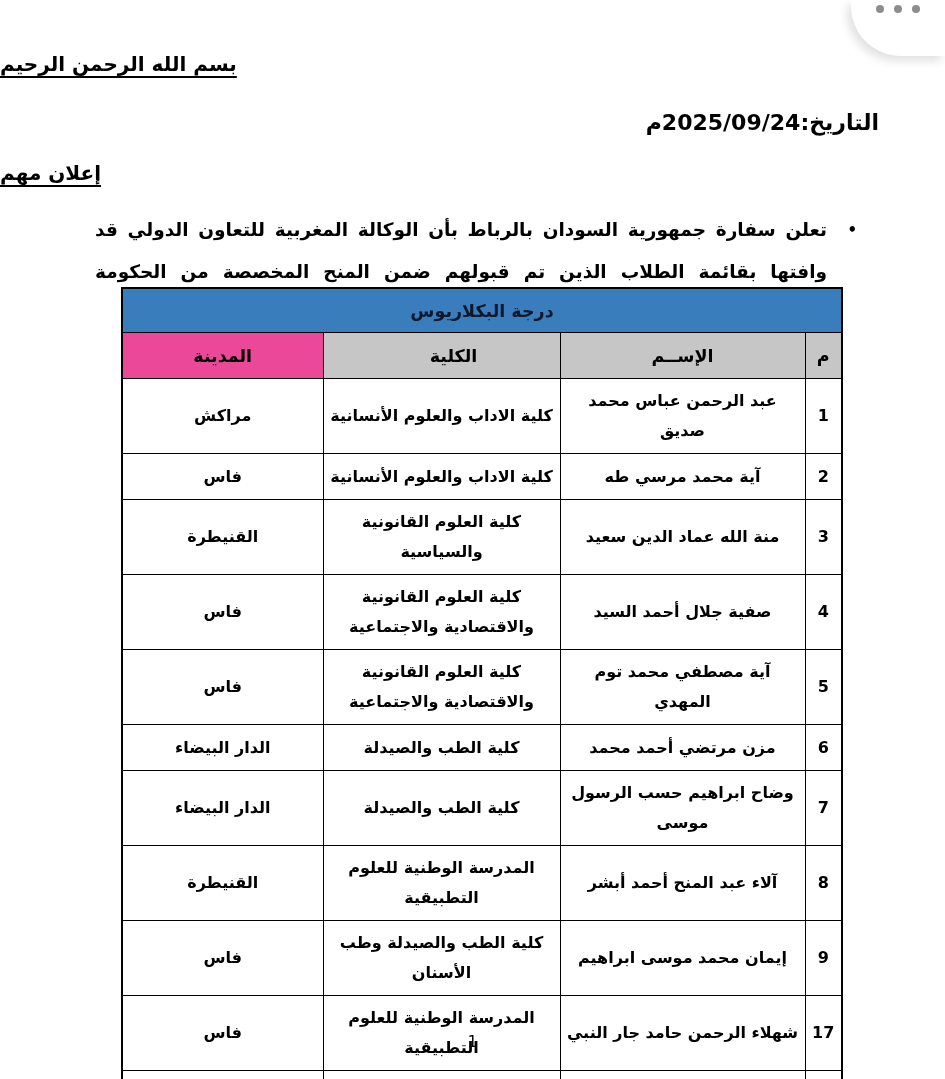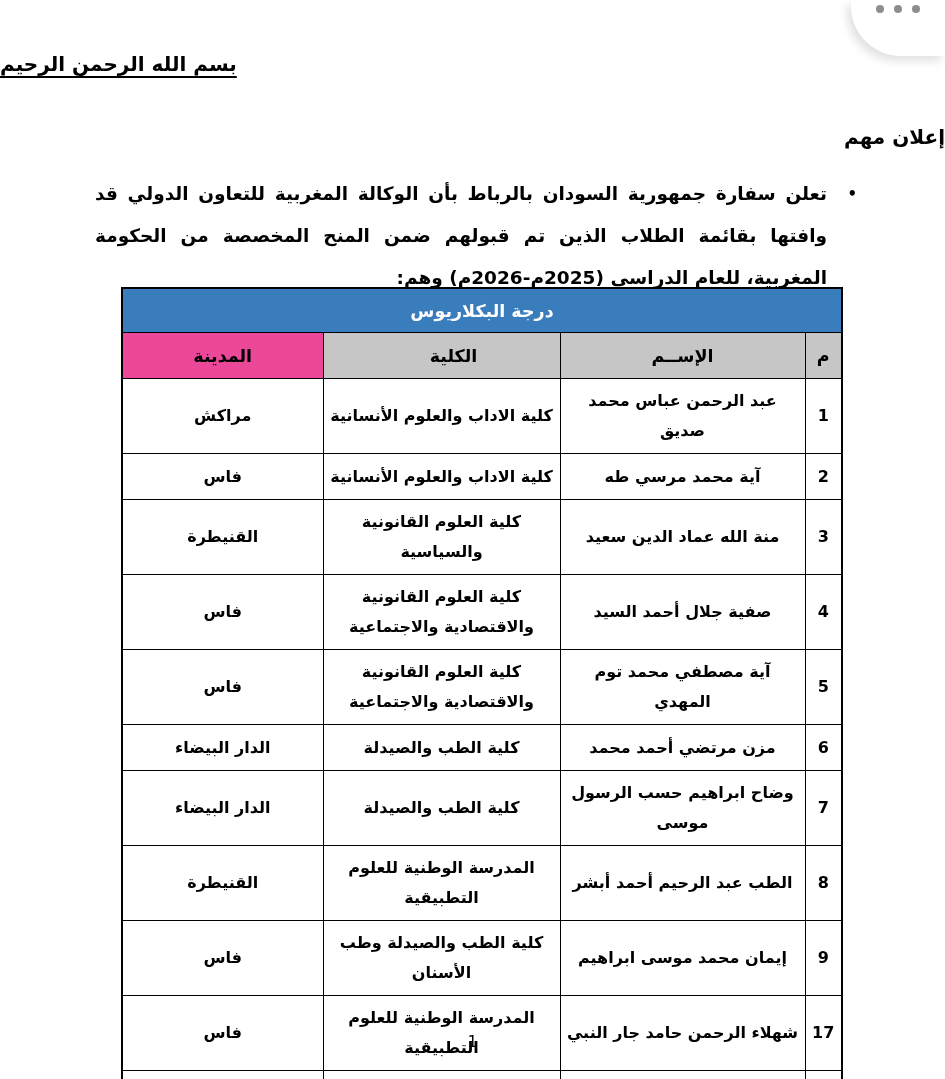--- a/index.html
+++ b/index.html
@@ -30,22 +30,22 @@
 
   .basmala {
     text-align: left; font-size: 20px; margin-top: 52px;
     text-decoration: underline; text-underline-offset: 5px;
   }
   .date-line {
     text-align: right; font-size: 22px;
     margin: 34px 66px 0 0;
   }
   .announce-title {
-    text-align: right; font-size: 20px; margin-top: 49px;
-    text-underline-offset: 5px;
+    text-align: left; font-size: 20px; margin-top: 26px;
+    text-decoration: underline; text-underline-offset: 5px;
   }
 
   .bullet-para {
     display: flex; direction: rtl;
     margin: 24px 88px 0 95px;
     font-size: 18.5px; line-height: 42px;
   }
   .bullet-para .bullet {
     flex: 0 0 auto; width: 30px; font-size: 15px; line-height: 42px;
     text-align: right;
@@ -93,39 +93,40 @@
       <i></i>
         <i></i>
         <i></i>
     </div>
   </div>
 
   <div class="doc">
 
     <div class="basmala">بسم الله الرحمن الرحيم</div>
 
+    <div class="date-line">التاريخ:2025/09/24م</div>
 
     <div class="announce-title">إعلان مهم</div>
 
     <div class="bullet-para">
       <span class="bullet">•</span>
       <span class="para-text">تعلن سفارة جمهورية السودان بالرباط بأن الوكالة المغربية للتعاون الدولي قد وافتها بقائمة الطلاب الذين تم قبولهم ضمن المنح المخصصة من الحكومة المغربية، للعام الدراسي (2025م-2026م) وهم:</span>
     </div>
 
     <div class="table-wrap">
       <table class="grants">
         <colgroup>
           <col class="c-num">
             <col class="c-name">
             <col class="c-coll">
             <col class="c-city">
         </colgroup>
         <thead>
           <tr>
-            <th class="banner" colspan="4" id="banner-cell" style="background: rgb(58, 125, 189); color: #ffffff;">درجة البكلاريوس</th>
+            <th class="banner" colspan="4" id="banner-cell" style="background: rgb(58, 125, 189); color: #0f172a;">درجة البكلاريوس</th>
           </tr>
           <tr class="head" id="head-row">
             <th style="background: rgb(198, 198, 198);">م</th>
             <th style="background: rgb(198, 198, 198); margin-left: 8px;">الإســم</th>
             <th style="background: rgb(198, 198, 198); padding-left: 25px;">الكلية</th>
             <th style="background: #ec4899;">المدينة</th>
           </tr>
         </thead>
         <tbody id="rows-body">
             <tr>
@@ -165,21 +166,21 @@
               <td>الدار البيضاء</td>
             </tr>
             <tr>
               <td>7</td>
               <td>وضاح ابراهيم حسب الرسول موسى</td>
               <td>كلية الطب والصيدلة</td>
               <td>الدار البيضاء</td>
             </tr>
             <tr>
               <td>8</td>
-              <td>الطب عبد الرحيم أحمد أبشر</td>
+              <td>آلاء عبد المنح أحمد أبشر</td>
               <td>المدرسة الوطنية للعلوم التطبيقية</td>
               <td>القنيطرة</td>
             </tr>
             <tr>
               <td>9</td>
               <td>إيمان محمد موسى ابراهيم</td>
               <td>كلية الطب والصيدلة وطب الأسنان</td>
               <td>فاس</td>
             </tr>
             <tr>

